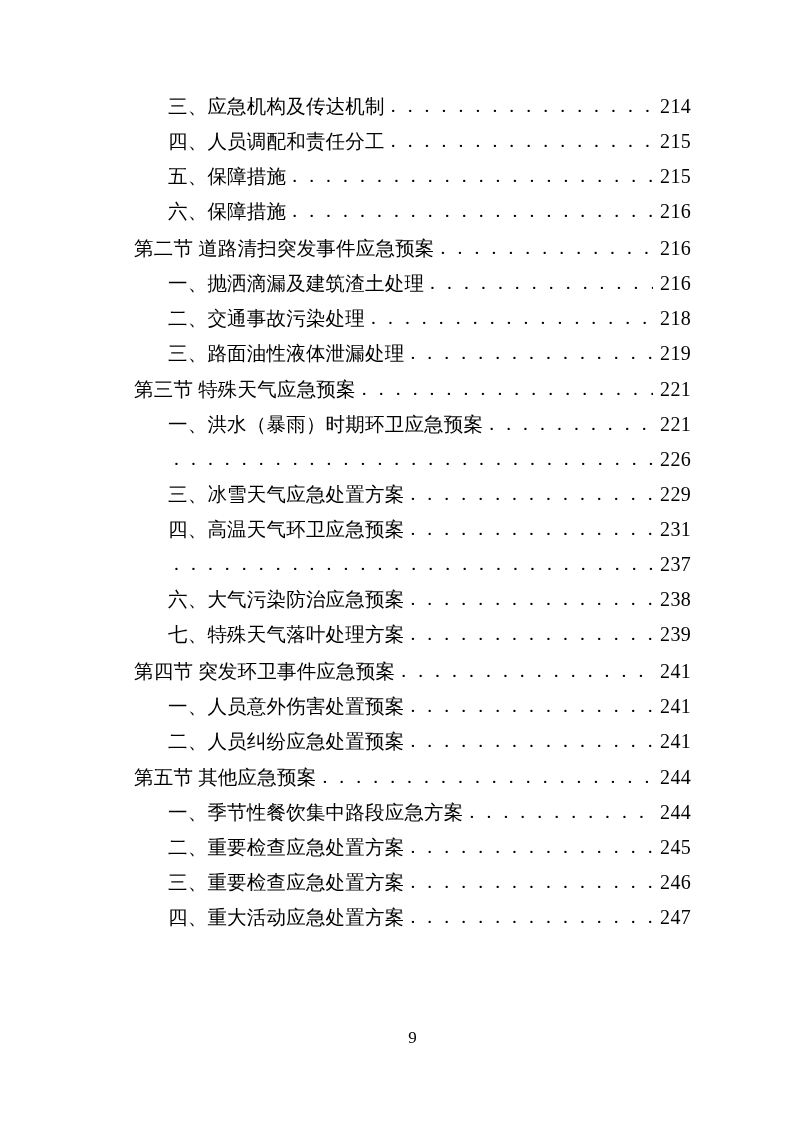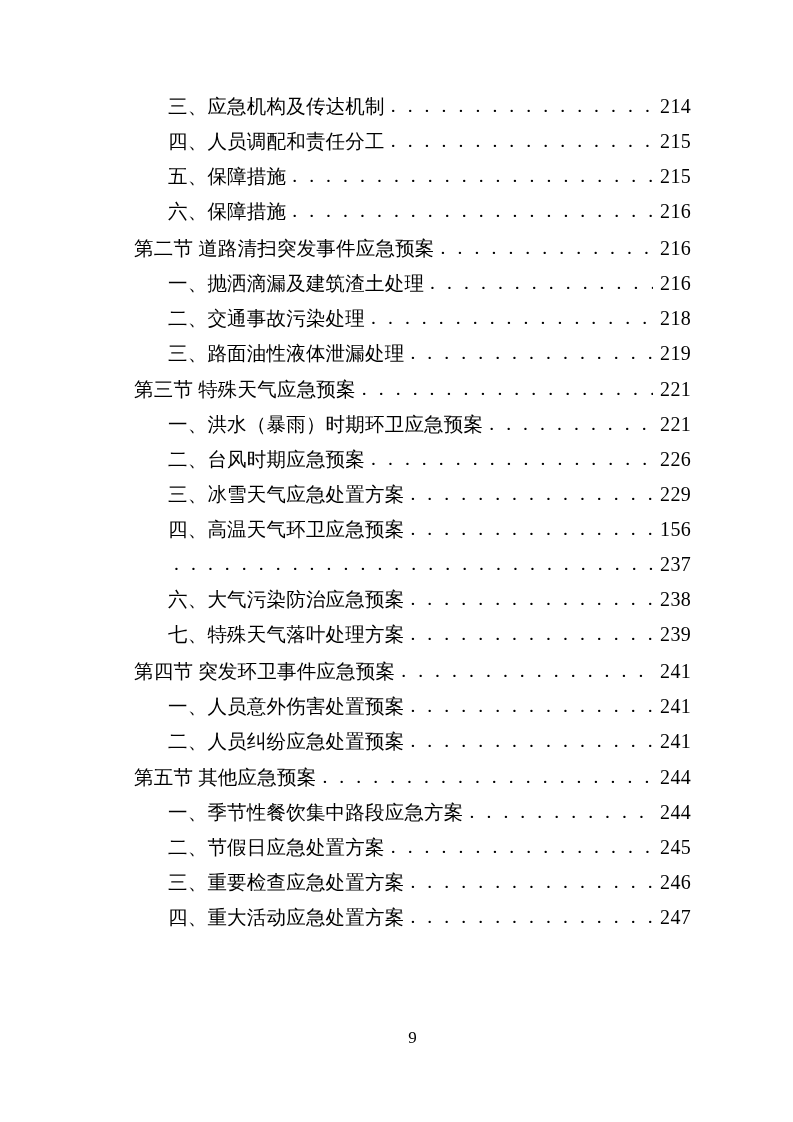--- a/index.html
+++ b/index.html
@@ -122,33 +122,32 @@
         <span class="entry-label">第三节 特殊天气应急预案</span>
         <span class="entry-dots">. . . . . . . . . . . . . . . . . . . . . . . . . . . . . . . . . . . . . . . . . . . . . . .</span>
         <span class="entry-page">221</span>
       </div>
       <div class="toc-entry level-2">
         <span class="entry-label">一、洪水（暴雨）时期环卫应急预案</span>
         <span class="entry-dots">. . . . . . . . . . . . . . . . . . . . . . . . . . . . . . . . . . . . . . . . . . . . . . .</span>
         <span class="entry-page">221</span>
       </div>
       <div class="toc-entry level-2">
-        <span class="entry-label">二、台风时期应急预案</span>
         <span class="entry-dots">. . . . . . . . . . . . . . . . . . . . . . . . . . . . . . . . . . . . . . . . . . . . . . .</span>
         <span class="entry-page">226</span>
       </div>
       <div class="toc-entry level-2">
         <span class="entry-label">三、冰雪天气应急处置方案</span>
         <span class="entry-dots">. . . . . . . . . . . . . . . . . . . . . . . . . . . . . . . . . . . . . . . . . . . . . . .</span>
         <span class="entry-page">229</span>
       </div>
       <div class="toc-entry level-2">
         <span class="entry-label">四、高温天气环卫应急预案</span>
         <span class="entry-dots">. . . . . . . . . . . . . . . . . . . . . . . . . . . . . . . . . . . . . . . . . . . . . . .</span>
-        <span class="entry-page">156</span>
+        <span class="entry-page">231</span>
       </div>
       <div class="toc-entry level-2">
         <span class="entry-dots">. . . . . . . . . . . . . . . . . . . . . . . . . . . . . . . . . . . . . . . . . . . . . . .</span>
         <span class="entry-page">237</span>
       </div>
       <div class="toc-entry level-2">
         <span class="entry-label">六、大气污染防治应急预案</span>
         <span class="entry-dots">. . . . . . . . . . . . . . . . . . . . . . . . . . . . . . . . . . . . . . . . . . . . . . .</span>
         <span class="entry-page">238</span>
       </div>
@@ -176,21 +175,21 @@
         <span class="entry-label">第五节 其他应急预案</span>
         <span class="entry-dots">. . . . . . . . . . . . . . . . . . . . . . . . . . . . . . . . . . . . . . . . . . . . . . .</span>
         <span class="entry-page">244</span>
       </div>
       <div class="toc-entry level-2">
         <span class="entry-label">一、季节性餐饮集中路段应急方案</span>
         <span class="entry-dots">. . . . . . . . . . . . . . . . . . . . . . . . . . . . . . . . . . . . . . . . . . . . . . .</span>
         <span class="entry-page">244</span>
       </div>
       <div class="toc-entry level-2">
-        <span class="entry-label">二、节假日应急处置方案</span>
+        <span class="entry-label">二、重要检查应急处置方案</span>
         <span class="entry-dots">. . . . . . . . . . . . . . . . . . . . . . . . . . . . . . . . . . . . . . . . . . . . . . .</span>
         <span class="entry-page">245</span>
       </div>
       <div class="toc-entry level-2">
         <span class="entry-label">三、重要检查应急处置方案</span>
         <span class="entry-dots">. . . . . . . . . . . . . . . . . . . . . . . . . . . . . . . . . . . . . . . . . . . . . . .</span>
         <span class="entry-page">246</span>
       </div>
       <div class="toc-entry level-2">
         <span class="entry-label">四、重大活动应急处置方案</span>

